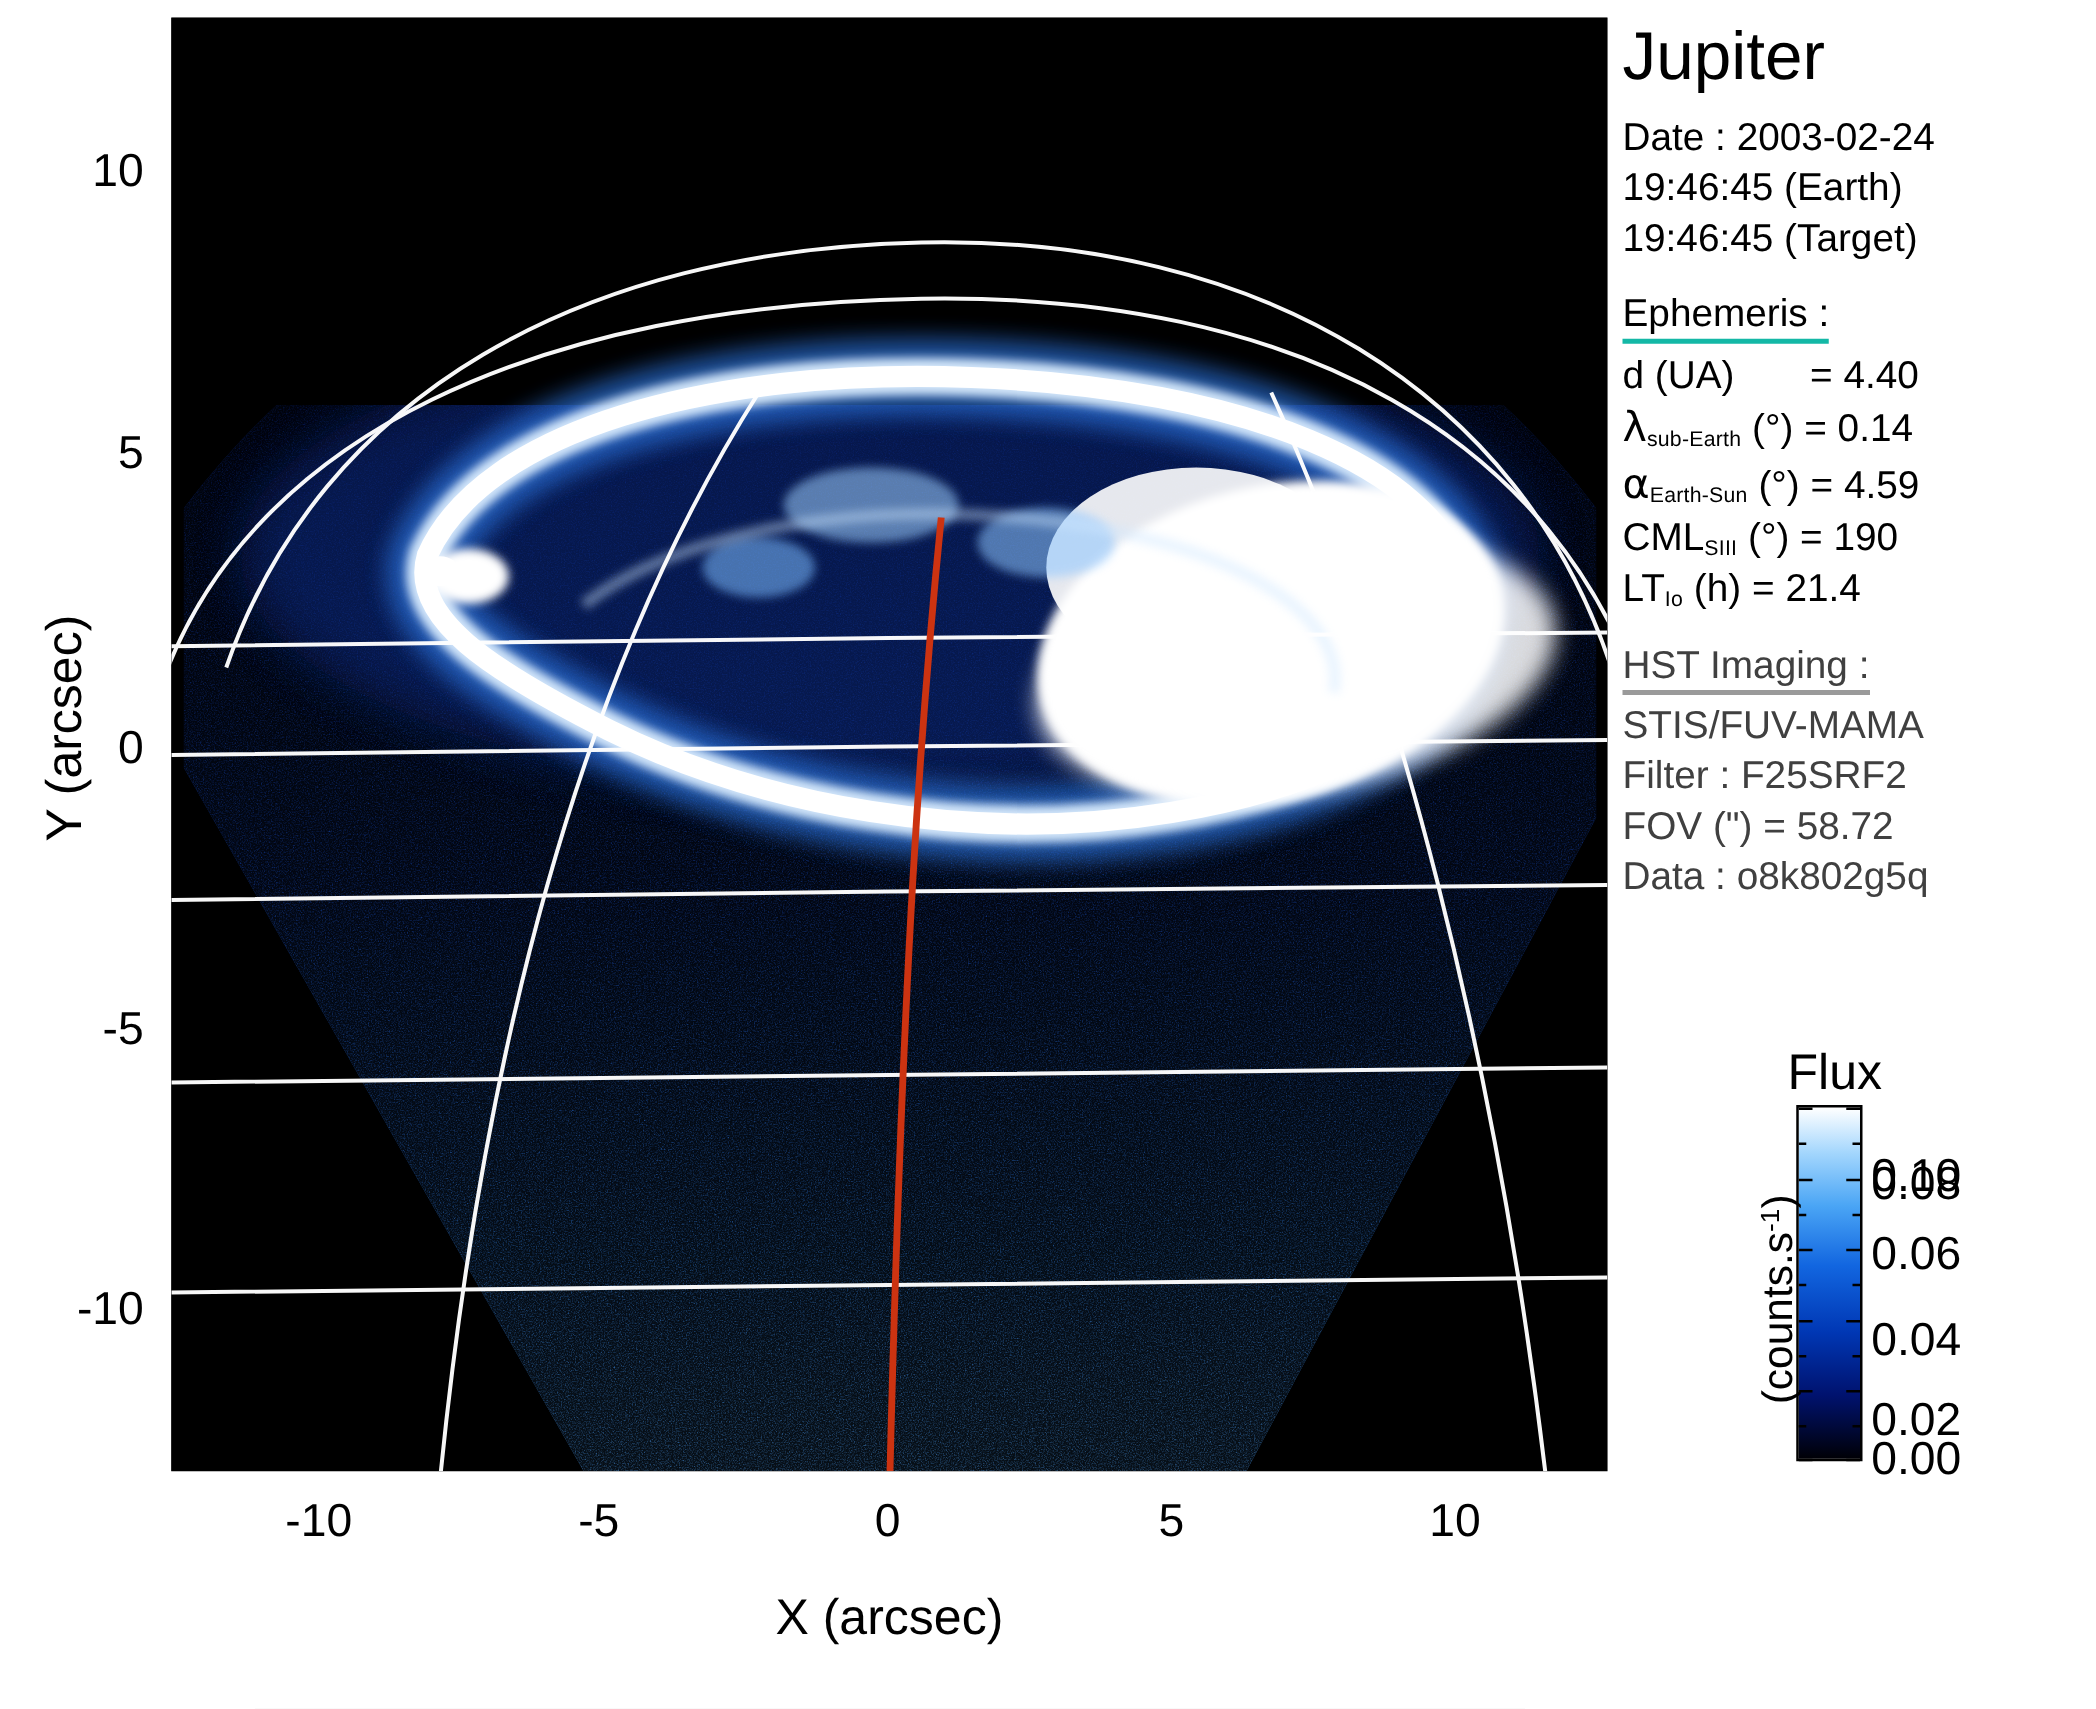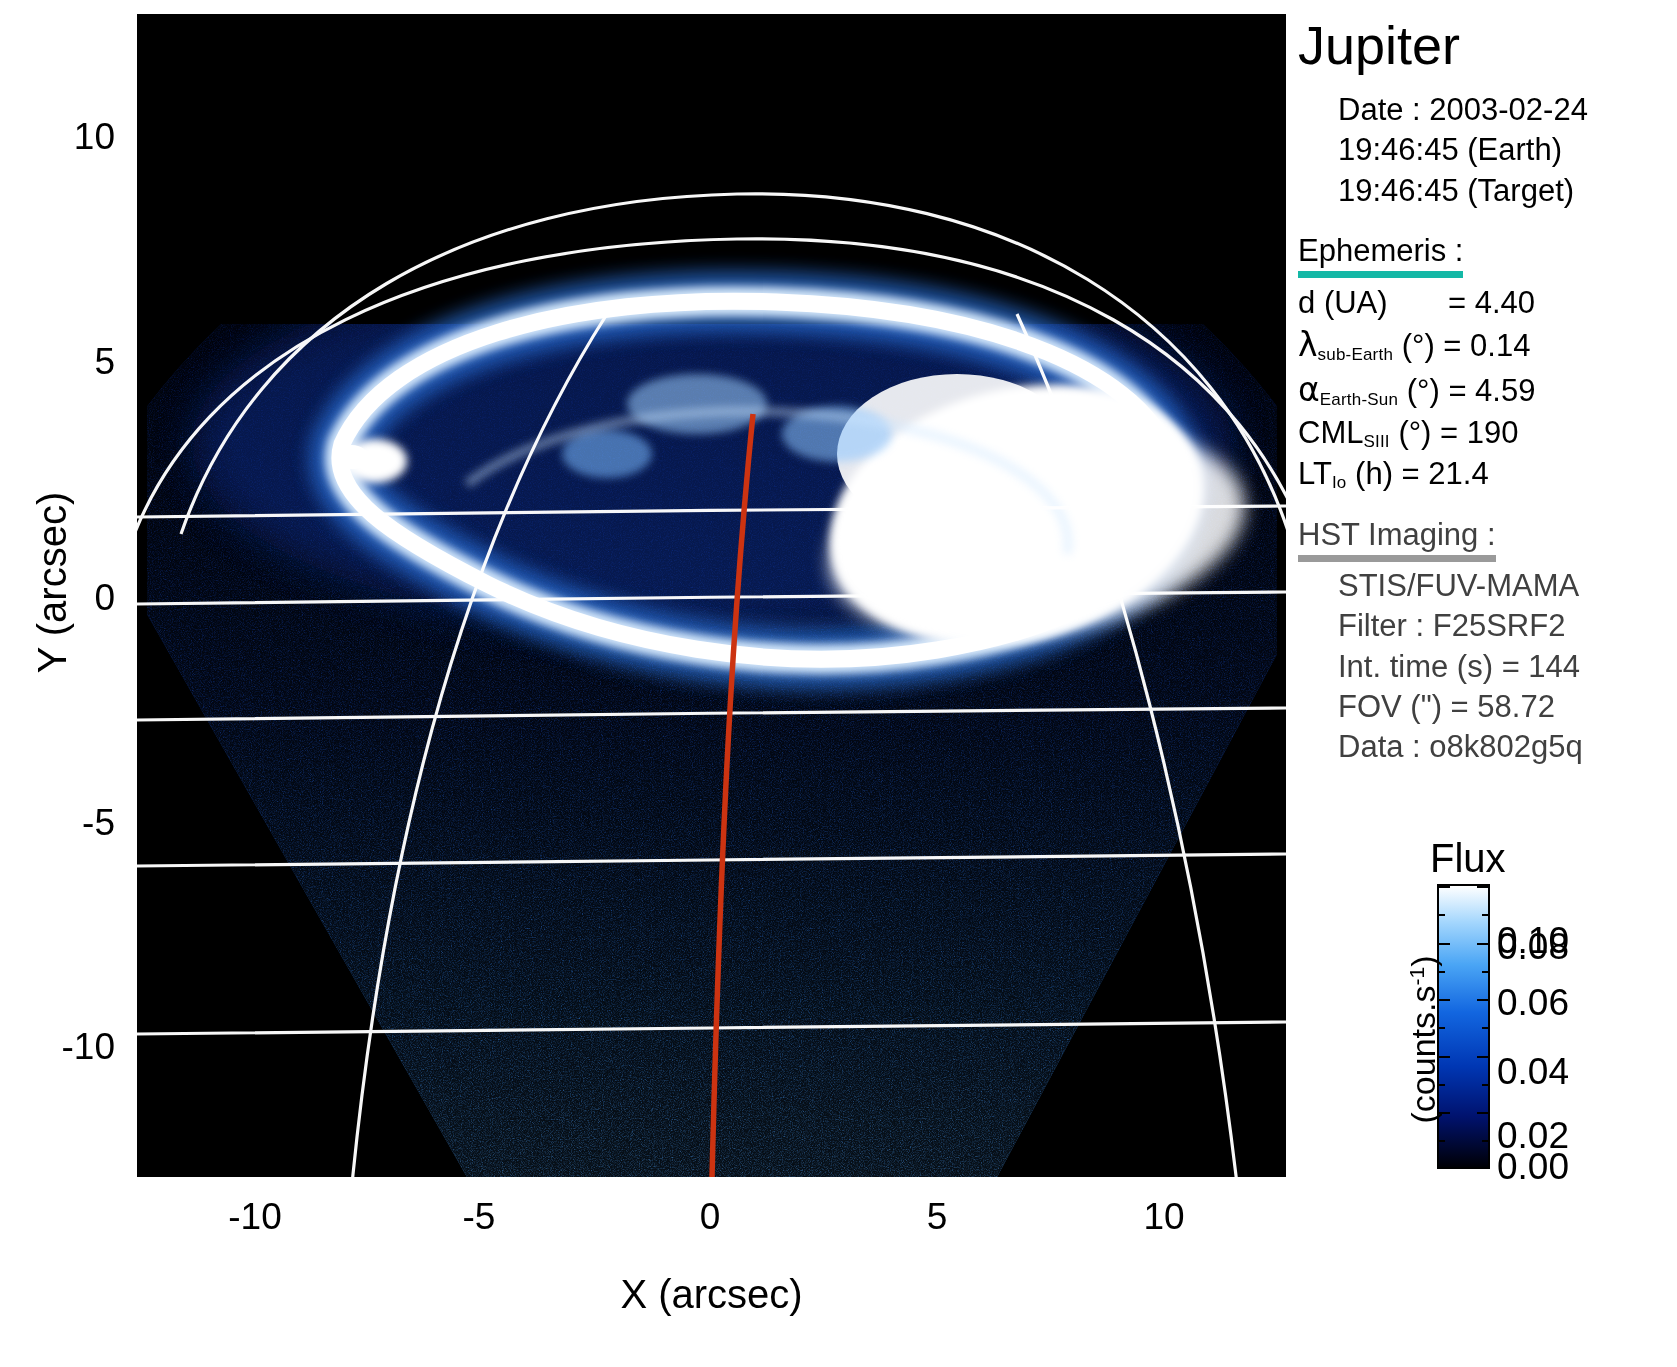--- a/index.html
+++ b/index.html
@@ -65,28 +65,27 @@
   #target-title {
     font-size: 54px;
     line-height: 1.0;
     margin-top: 18px;
     margin-bottom: 18px;
   }
   .info-line {
     font-size: 31px;
     line-height: 1.30;
     white-space: nowrap;
-    margin-left: 40px;
   }
   .block-gap { height: 22px; }
 
   .section-head {
     font-size: 31px;
     display: inline-block;
-    border-bottom: 7px solid #14b8a6;
+    border-bottom: 4px solid #14b8a6;
     padding-bottom: 2px;
     margin-bottom: 4px;
   }
   .section-head.grey { border-bottom-color: #9a9a9a; }
 
   .grey { color: #404040; }
 
   .eph-row {
     font-size: 31px;
     line-height: 1.34;
@@ -344,21 +343,20 @@
         <span>= 21.4</span>
       </div>
     </div>
 
     <div class="block-gap"></div>
 
     <div>
       <div class="section-head grey">HST Imaging :</div>
       <div class="info-line grey">STIS/FUV-MAMA</div>
       <div class="info-line grey">Filter : F25SRF2</div>
-      <div class="info-line grey">Int. time (s) = 144</div>
       <div class="info-line grey">FOV (") = 58.72</div>
       <div class="info-line grey">Data : o8k802g5q</div>
     </div>
   </div>
 
   <div id="flux-title">Flux</div>
 
   <div id="colorbar">
     <div class="cb-ticks">
       <div class="cb-tick" style="top:0px;"></div>

